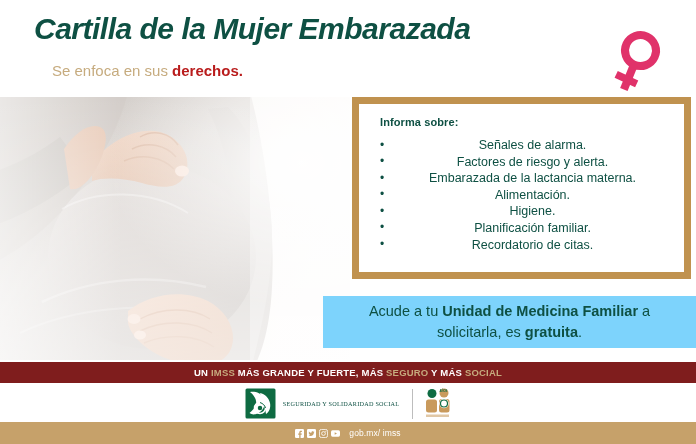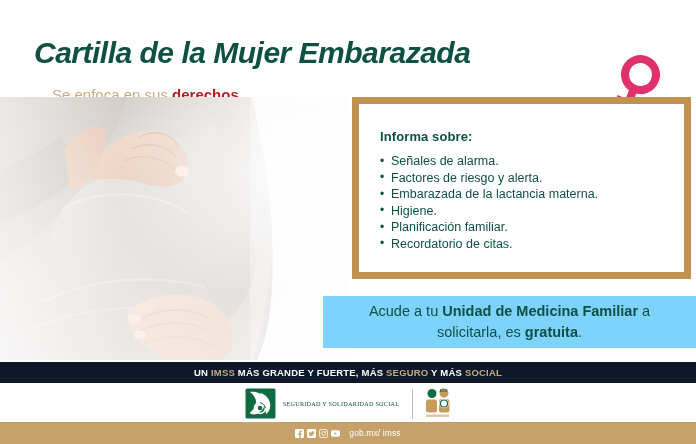--- a/index.html
+++ b/index.html
@@ -15,21 +15,20 @@
     overflow: hidden;
     font-family: "Liberation Sans", sans-serif;
   }
 
   
   .header {
     position: absolute;
     left: 0; top: 0;
     width: 616px; height: 97px;
     background: #ffffff;
-    margin-top: 24px;
   }
   .title {
     position: absolute;
     left: 34px; top: 12px;
     font-size: 30px;
     font-weight: bold;
     font-style: italic;
     letter-spacing: -0.5px;
     color: #0e5043;
     white-space: nowrap;
@@ -69,30 +68,31 @@
     left: 352px; top: 97px;
     width: 339px; height: 182px;
     box-sizing: border-box;
     border: 7px solid #c0924f;
     background: #ffffff;
   }
   .infobox-inner {
     padding: 12px 10px 8px 21px;
   }
   .info-heading {
-    font-size: 13px;
-    font-weight: bold;
-    color: #0e5043;
-    margin: 13px 0 9px 0;
+    font-size: 11px;
+    font-weight: bold;
+    color: #0e5043;
+    margin: 0 0 9px 0;
     letter-spacing: 0.1px;
   }
   .info-list {
     list-style: none;
     margin: 0;
     padding: 0;
+    text-align: center;
   }
   .info-list li {
     font-size: 12.5px;
     color: #0e5043;
     line-height: 16.6px;
     position: relative;
     padding-left: 11px;
     white-space: nowrap;
   }
   .info-list li::before {
@@ -120,21 +120,21 @@
     text-align: center;
     padding: 0 14px;
   }
   .cta-text .strong { font-weight: bold; }
 
   
   .tagbar {
     position: absolute;
     left: 0; top: 362px;
     width: 696px; height: 21px;
-    background: #0f172a;
+    background: #7f1d1d;
     display: flex;
     align-items: center;
     justify-content: center;
   }
   .tagline {
     font-size: 9.5px;
     font-weight: bold;
     color: #ffffff;
     letter-spacing: 0.2px;
     white-space: nowrap;
@@ -304,20 +304,21 @@
     </svg>
   </div>
 
   <div class="infobox">
     <div class="infobox-inner">
       <div class="info-heading">Informa sobre:</div>
       <ul class="info-list">
         <li>Señales de alarma.</li>
         <li>Factores de riesgo y alerta.</li>
         <li>Embarazada de la lactancia materna.</li>
+        <li>Alimentación.</li>
         <li>Higiene.</li>
         <li>Planificación familiar.</li>
         <li>Recordatorio de citas.</li>
       </ul>
     </div>
   </div>
 
   <div class="cta">
     <div class="cta-text"><span>Acude a tu </span><span class="strong">Unidad de Medicina Familiar</span><span> a solicitarla, es </span><span class="strong">gratuita</span><span>.</span></div>
   </div>

